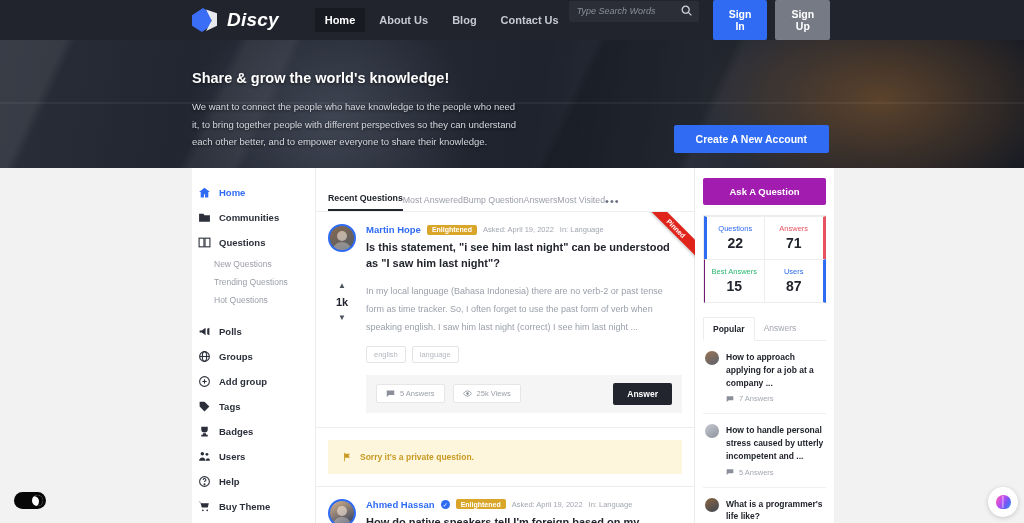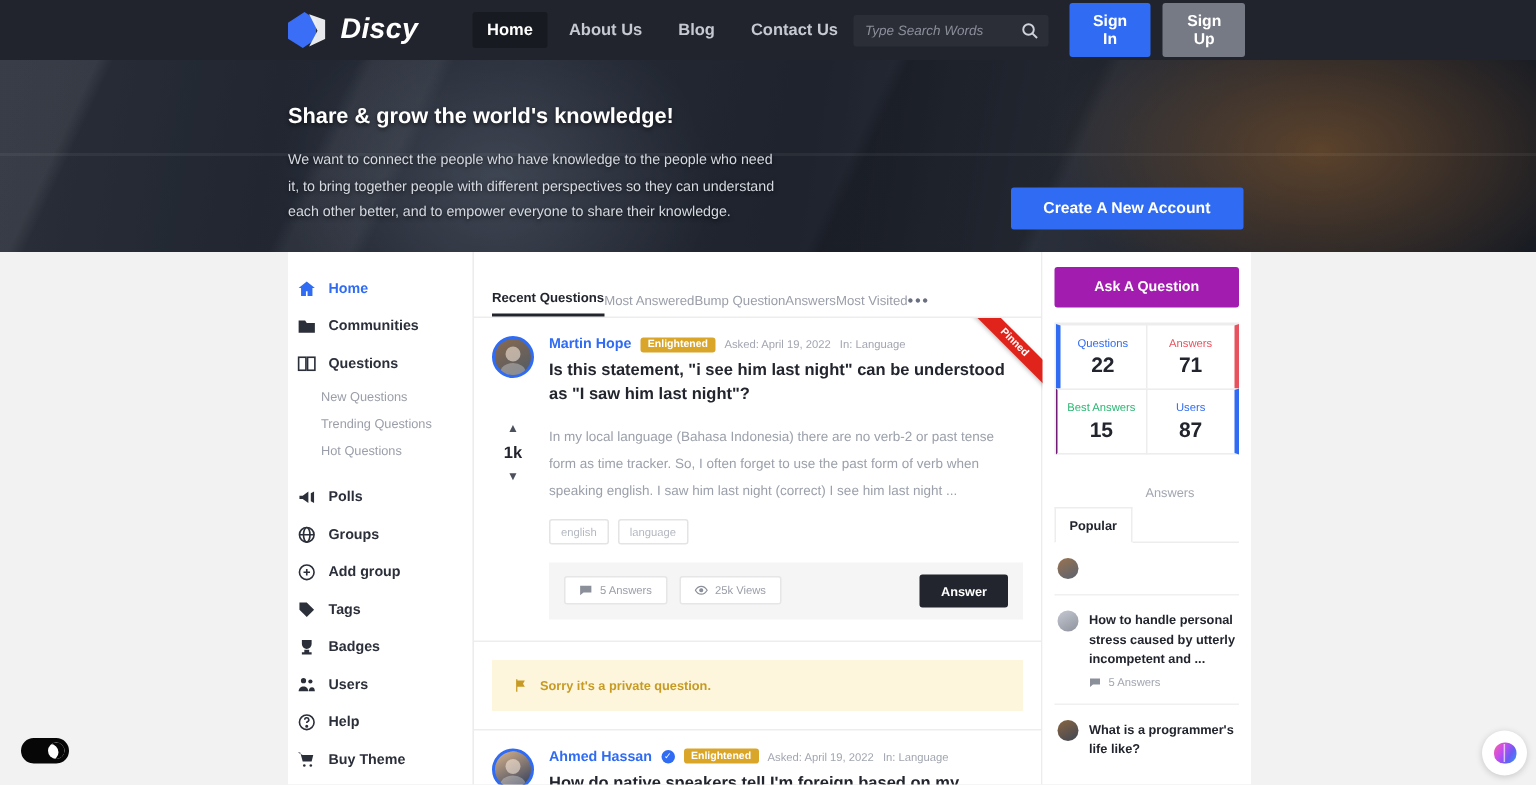--- a/index.html
+++ b/index.html
@@ -9,21 +9,21 @@
     background: #f1f1f1;
     overflow: hidden;
   }
   .page { position: relative; width: 1024px; height: 523px; background: #f2f2f2; }
 
   
   .topbar {
     height: 40px; background: #21242c; display: flex; align-items: center;
     position: relative; z-index: 30;
   }
-  .topbar-inner { width: 100%; display: flex; align-items: center; }
+  .topbar-inner { width: 100%; display: flex; }
   .brand { display: flex; align-items: center; margin-left: 192px; }
   .logo-mark { width: 26px; height: 26px; position: relative; }
   .logo-mark .sh1 {
     position: absolute; left: 0; top: 1px; width: 19px; height: 24px;
     background: #3b6ef6;
     clip-path: polygon(0 30%, 58% 0, 100% 22%, 100% 74%, 52% 100%, 0 74%);
   }
   .logo-mark .sh2 {
     position: absolute; left: 11px; top: 1px; width: 14px; height: 24px;
     background: #f2f4f8;
@@ -222,21 +222,21 @@
   .stat.s2 .lbl { color: #e8525f; }
   .stat.s3 .lbl { color: #2cb673; }
   .stat.s4 .lbl { color: #2f6bf3; }
 
   .rtabs { display: flex; margin-top: 14px; border-bottom: 1px solid #ededed; }
   .rtab {
     font-size: 8.5px; color: #a2a6b0; padding: 6px 9px; cursor: pointer;
   }
   .rtab.active {
     color: #22252d; font-weight: 700; background: #fff;
-    border: 1px solid #ededed; border-bottom: 1px solid #fff; margin-bottom: -1px; margin-top: 21px;
+    border: 1px solid #ededed; border-bottom: 1px solid #fff; margin-bottom: -1px;
   }
   .pitem { display: flex; gap: 7px; padding: 10px 2px; border-bottom: 1px solid #f0f0f0; }
   .pitem:last-child { border-bottom: 0; }
   .pavatar {
     width: 14px; height: 14px; border-radius: 50%; flex: 0 0 14px; overflow: hidden;
     background: linear-gradient(150deg, #9a7350, #5a6270);
   }
   .pavatar.p2 { background: linear-gradient(150deg, #c6c9d2, #8d929c); }
   .pavatar.p3 { background: linear-gradient(150deg, #8a6540, #3f4756); }
   .ptitle { font-size: 8.5px; font-weight: 700; color: #22252d; line-height: 1.5; cursor: pointer; }
@@ -503,20 +503,29 @@
         </div>
       </div>
 
       <div class="rtabs">
         <div class="rtab active">Popular</div>
         <div class="rtab">Answers</div>
       </div>
 
       <div class="pitem">
         <div class="pavatar"></div>
+        <div>
+          <div class="ptitle">How to approach applying for a job at a company ...</div>
+          <div class="pans">
+            <svg viewBox="0 0 24 24" fill="currentColor">
+                <path d="M2 4h20v12H8l-6 5z"></path>
+              </svg>
+            <span>7 Answers</span>
+          </div>
+        </div>
       </div>
       <div class="pitem">
         <div class="pavatar p2"></div>
         <div>
           <div class="ptitle">How to handle personal stress caused by utterly incompetent and ...</div>
           <div class="pans">
             <svg viewBox="0 0 24 24" fill="currentColor">
                 <path d="M2 4h20v12H8l-6 5z"></path>
               </svg>
             <span>5 Answers</span>

